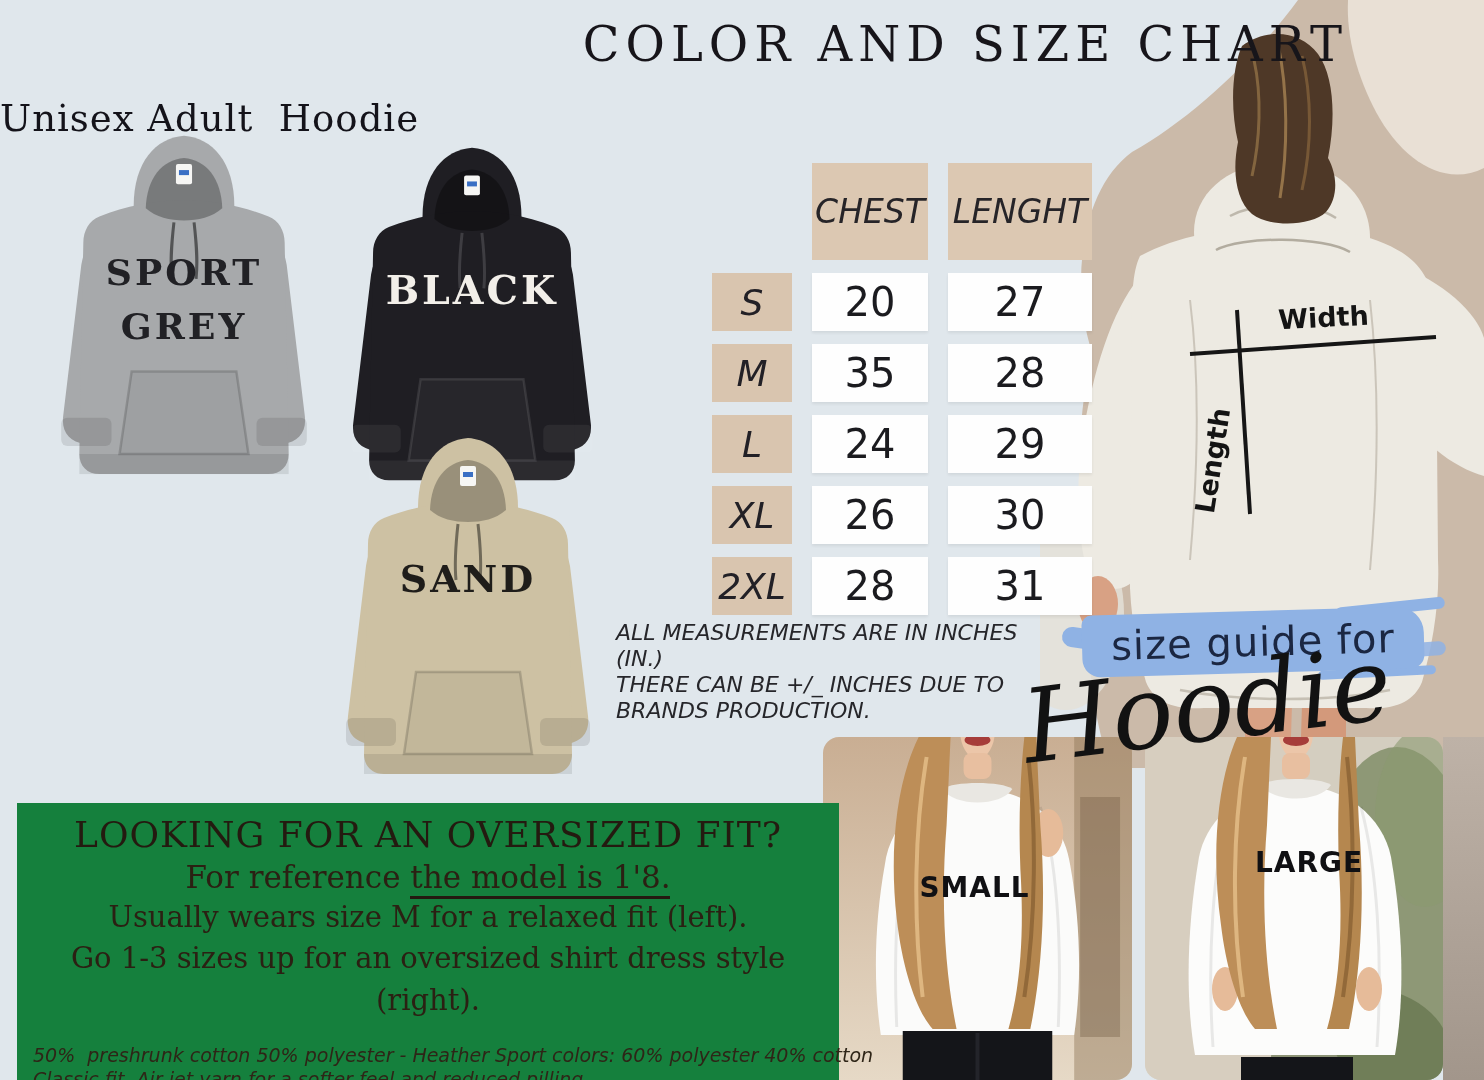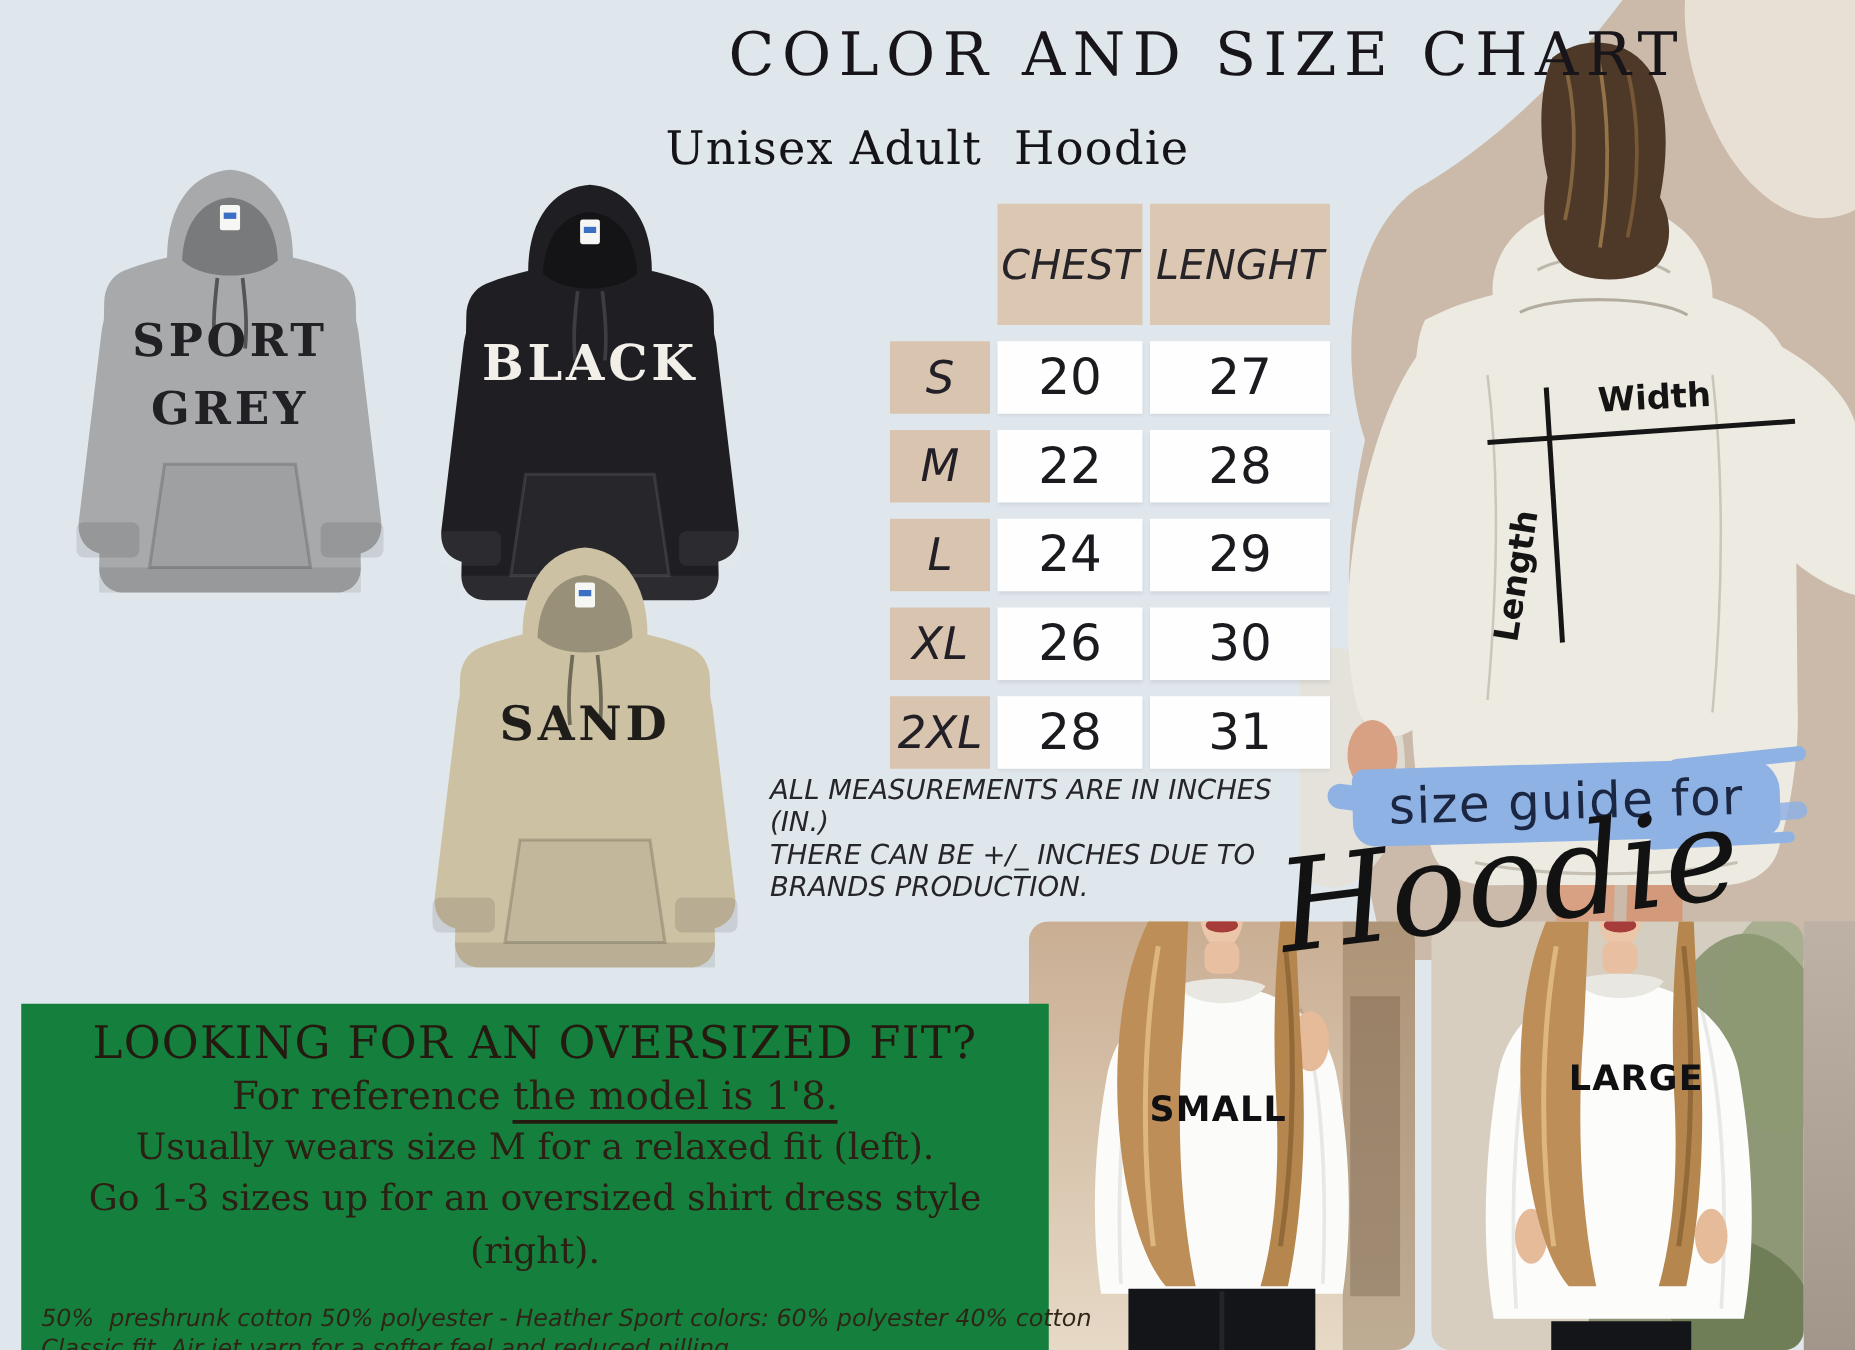--- a/index.html
+++ b/index.html
@@ -3,21 +3,21 @@
 <meta charset="utf-8">
 <style>
   html,body{margin:0;padding:0}
   .page{position:relative;width:1484px;height:1080px;background:#e0e7ec;overflow:hidden;
         font-family:"DejaVu Sans",sans-serif;color:#1b1b1e}
   .abs{position:absolute}
 
   
   .title{top:16px;left:0;width:1348px;text-align:right;font-family:"DejaVu Serif",serif;
          font-size:48px;letter-spacing:6px;color:#17151a;z-index:5;white-space:pre}
-  .subtitle{top:97px;left:0;width:1484px;text-align:center;font-family:"DejaVu Serif",serif;
+  .subtitle{top:97px;left:0;width:1484px;text-align:left;font-family:"DejaVu Serif",serif;
             font-size:37px;letter-spacing:1px;color:#14131a;z-index:5;white-space:pre}
 
   
   .model{left:1040px;top:0;width:444px;height:768px;z-index:1}
   .strip{left:1443px;top:737px;width:41px;height:343px;background:linear-gradient(180deg,#beb2a7,#a2968b);z-index:2}
 
   
   .hoodie{z-index:3}
   .hoodie-0{left:33px;top:116px;width:302px;height:386px}
   .hoodie-1{left:320px;top:130px;width:304px;height:376px}
@@ -27,21 +27,21 @@
   .hlabel{font-family:"DejaVu Serif",serif;font-weight:600;letter-spacing:3px;text-anchor:middle}
   .hoodie-0 .hlabel{font-size:36px}
   .hoodie-1 .hlabel{font-size:40px}
   .hoodie-2 .hlabel{font-size:33px}
   .hoodie-3 .hlabel{font-size:38px}
 
   
   .size-table{left:712px;top:163px;display:grid;z-index:5;
               grid-template-columns:80px 116px 144px;
               grid-template-rows:97px repeat(5,58px);
-              gap:13px 6px}
+              gap:13px 20px}
   .tcell{display:flex;align-items:center;justify-content:center}
   .thead{background:#dcc8b2;font-style:italic;font-size:33px;color:#262428;letter-spacing:0}
   .thead.empty{background:transparent}
   .tlabel{background:#d9c5af;font-style:italic;font-size:36px;color:#222026}
   .tval{background:#fefefe;font-size:40px;color:#1b1b1f;box-shadow:0 2px 3px rgba(0,0,0,.07)}
 
   
   .note{left:616px;top:620px;width:430px;font-style:italic;font-size:22px;line-height:26px;
         color:#26262a;z-index:5}
 
@@ -181,21 +181,21 @@
   <div class="abs size-table">
     <div class="tcell thead empty"></div>
     <div class="tcell thead">CHEST</div>
     <div class="tcell thead">LENGHT</div>
 
     <div class="tcell tlabel">S</div>
     <div class="tcell tval">20</div>
     <div class="tcell tval">27</div>
 
     <div class="tcell tlabel">M</div>
-    <div class="tcell tval">22</div>
+    <div class="tcell tval">35</div>
     <div class="tcell tval">28</div>
 
     <div class="tcell tlabel">L</div>
     <div class="tcell tval">24</div>
     <div class="tcell tval">29</div>
 
     <div class="tcell tlabel">XL</div>
     <div class="tcell tval">26</div>
     <div class="tcell tval">30</div>
 

